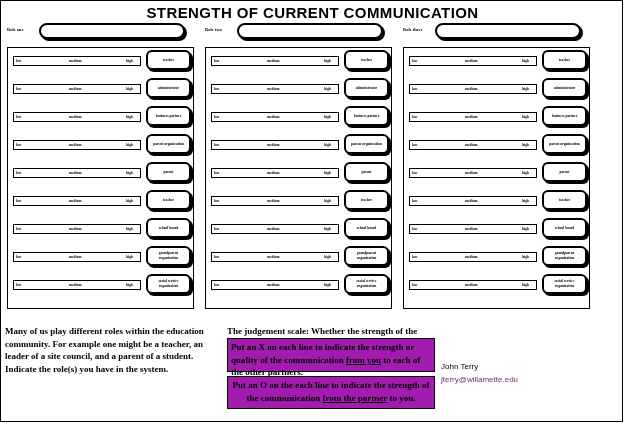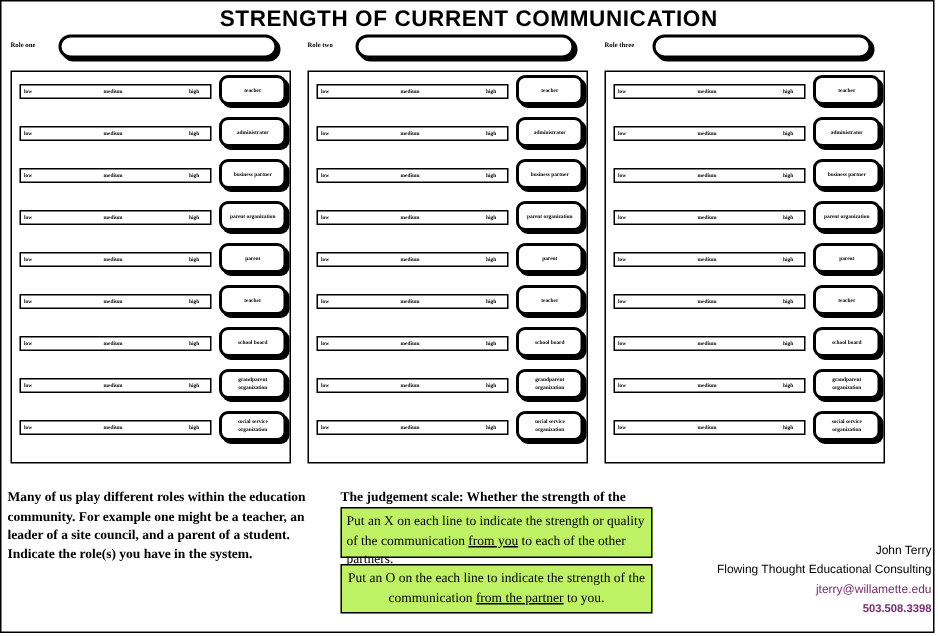--- a/index.html
+++ b/index.html
@@ -103,35 +103,35 @@
     left:4px;top:313px;width:208px;
     font-size:9px;line-height:12.5px;
   }
   #scale-head{
     left:226px;top:313px;width:208px;
     font-size:9px;line-height:12.5px;
   }
   .instr-box{
     position:absolute;
     border:1px solid #000;
-    background:#bef264;
+    background:#a21caf;
     box-sizing:border-box;
     font-family:"Liberation Serif", serif;
-    font-weight:normal;
+    font-weight:bold;
     font-size:9px;line-height:12.5px;
     color:#000;
     padding:2px 3px;
   }
   #instr-x{left:226px;top:337px;width:208px;height:34px;}
   #instr-o{left:226px;top:375px;width:208px;height:33px;text-align:center;}
   .u{text-decoration:underline;}
 
   #sig{
     left:440px;top:348px;width:180px;
-    text-align:right;
+    text-align:left;
     font-size:8px;line-height:13px;
     font-weight:normal;
     font-family:"Liberation Sans", sans-serif;
   }
   #sig .mail{color:#7a2a6e;display:block;}
   #sig .tel{color:#7a2a6e;display:block;font-weight:bold;font-size:7.5px;}
 </style>
 </head>
 <body>
 
@@ -443,18 +443,16 @@
   <div class="instr-box" id="instr-x">
     <span>Put an X on each line to indicate the strength or quality of the communication </span><span class="u">from you</span><span> to each of the other partners.</span>
   </div>
 
   <div class="instr-box" id="instr-o">
     <span>Put an O on the each line to indicate the strength of the communication </span><span class="u">from the partner</span><span> to you.</span>
   </div>
 
   <div class="blk" id="sig">
     <div>John Terry</div>
-    <div>Flowing Thought Educational Consulting</div>
     <span class="mail">jterry@willamette.edu</span>
-    <span class="tel">503.508.3398</span>
   </div>
 
 </div>
 
 </body></html>

